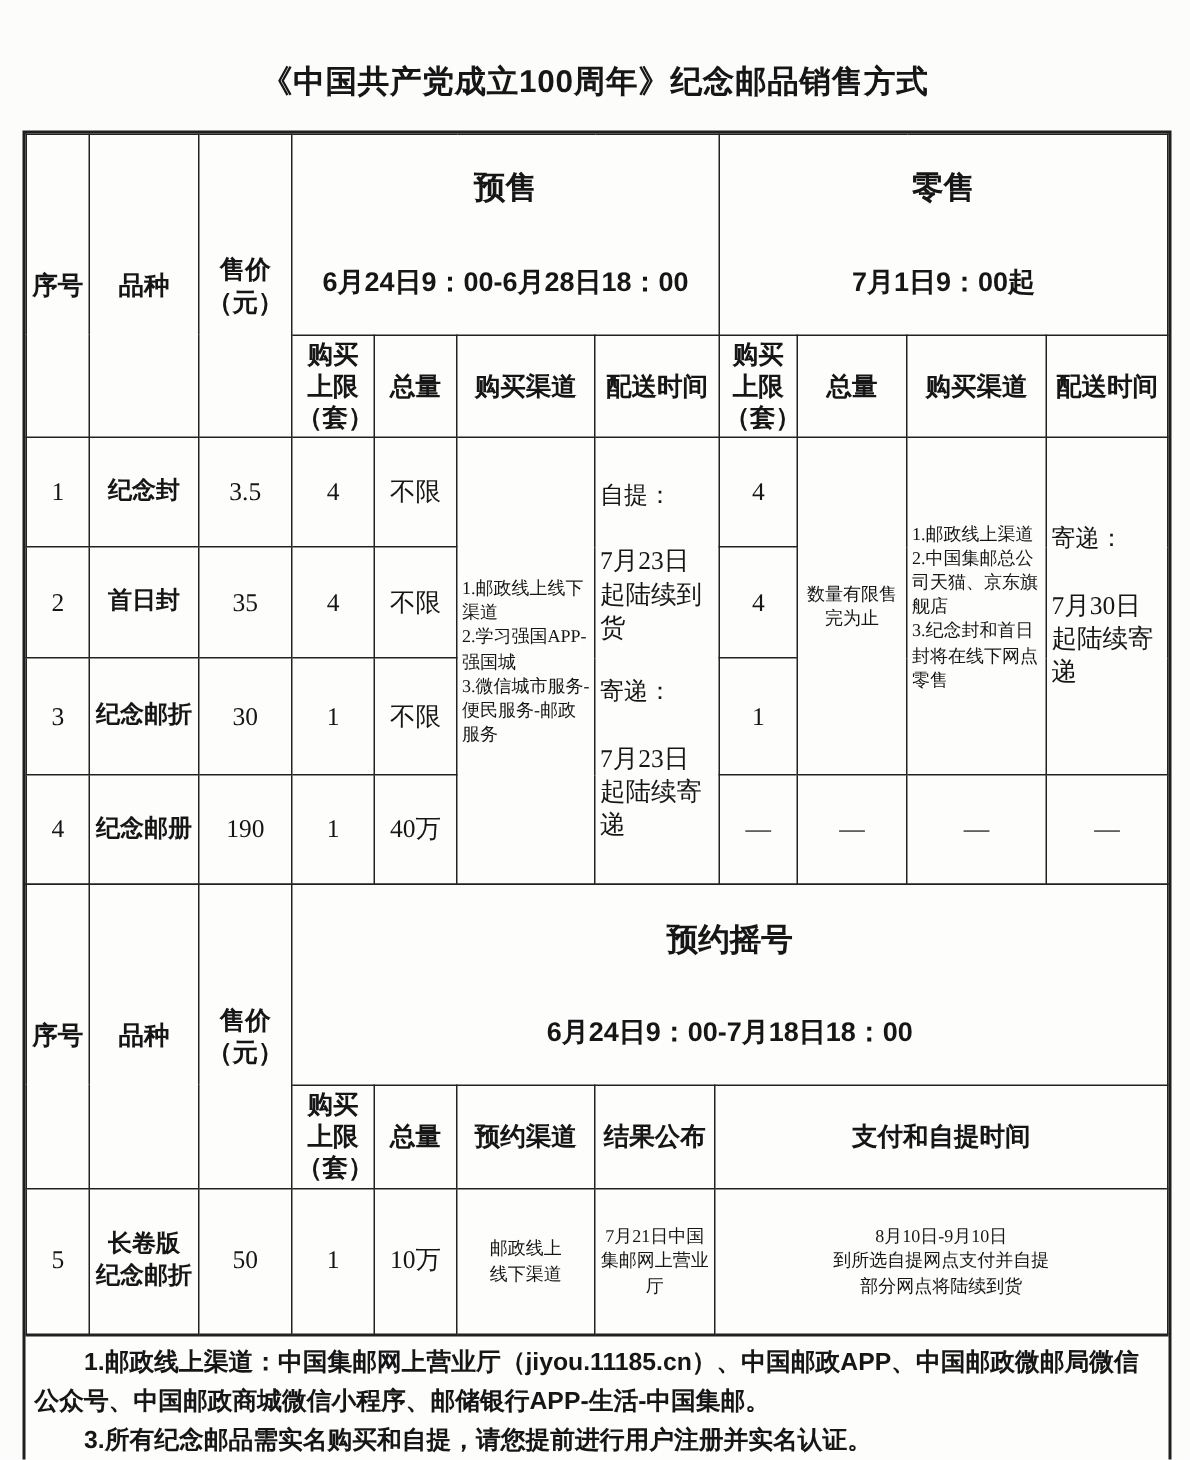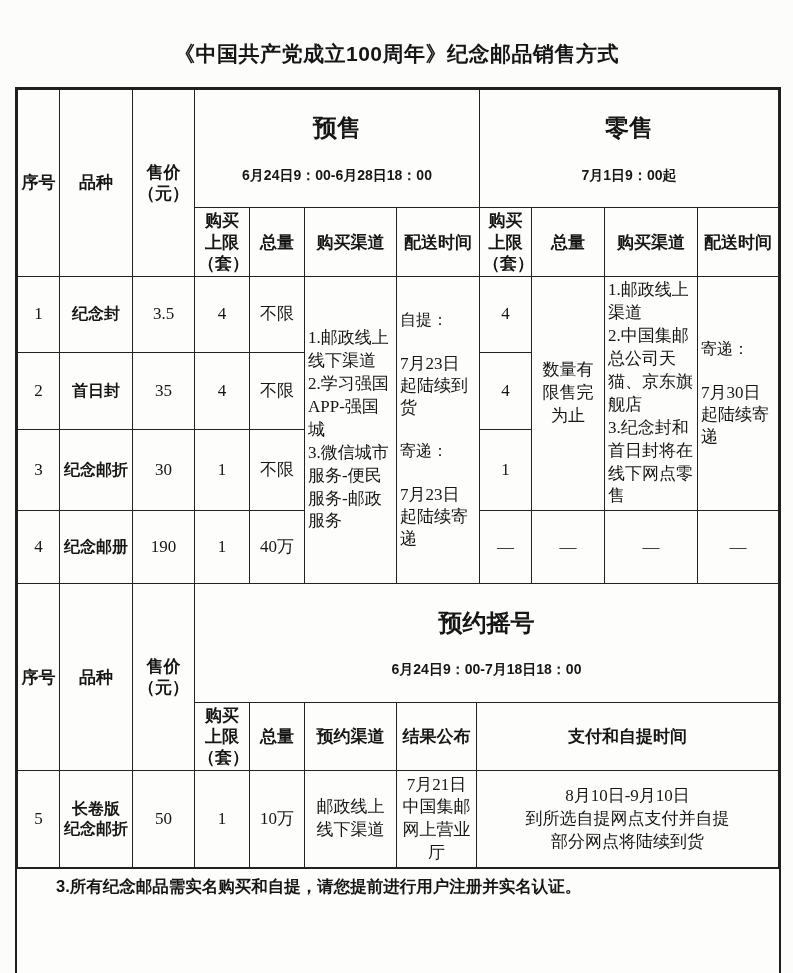--- a/index.html
+++ b/index.html
@@ -28,25 +28,25 @@
     padding:2px 3px;
     font-size:17px;
     white-space:pre-line;
     line-height:1.3;
     overflow:hidden;
   }
   .hd{
     font-family:"Liberation Sans","DejaVu Sans",sans-serif;
     font-weight:700;font-size:17px;line-height:1.25;
   }
-  .hd-time{font-size:14px;display:block;margin-top:2px;}
-  .sec-title{font-size:24px;display:block;}
+  .hd-time{font-size:18px;display:block;margin-top:16px;}
+  .sec-title{font-size:21px;display:block;}
   .name{font-weight:700;font-family:"Liberation Sans","DejaVu Sans",sans-serif;font-size:16px;margin-top:37px;}
   .left{text-align:left;}
-  .small{font-size:17px;line-height:1.35;}
+  .small{font-size:12px;line-height:1.35;}
   .dl-label{
     font-family:"Liberation Sans","DejaVu Sans",sans-serif;
     font-weight:400;font-size:16px;text-align:left;
   }
   .dl-text{font-size:17px;text-align:left;line-height:1.3;}
   .notes{
     border-top:1px solid #222;
     height:200px;
     padding:4px 8px 0 6px;
     font-family:"Liberation Sans","DejaVu Sans",sans-serif;
@@ -207,18 +207,19 @@
 线下渠道</td>
         <td class="small">7月21日中国集邮网上营业厅</td>
         <td class="small">8月10日-9月10日
 到所选自提网点支付并自提
 部分网点将陆续到货</td>
       </tr>
     </tbody>
       </table>
 
     <div class="notes">
+      <p>1.邮政线上渠道：中国集邮网上营业厅（jiyou.11185.cn）、中国邮政APP、中国邮政微邮局微信公众号、中国邮政商城微信小程序、邮储银行APP-生活-中国集邮。</p>
       <p>3.所有纪念邮品需实名购买和自提，请您提前进行用户注册并实名认证。</p>
 
     </div>
 
   </div>
 </div>
 
 </body></html>

